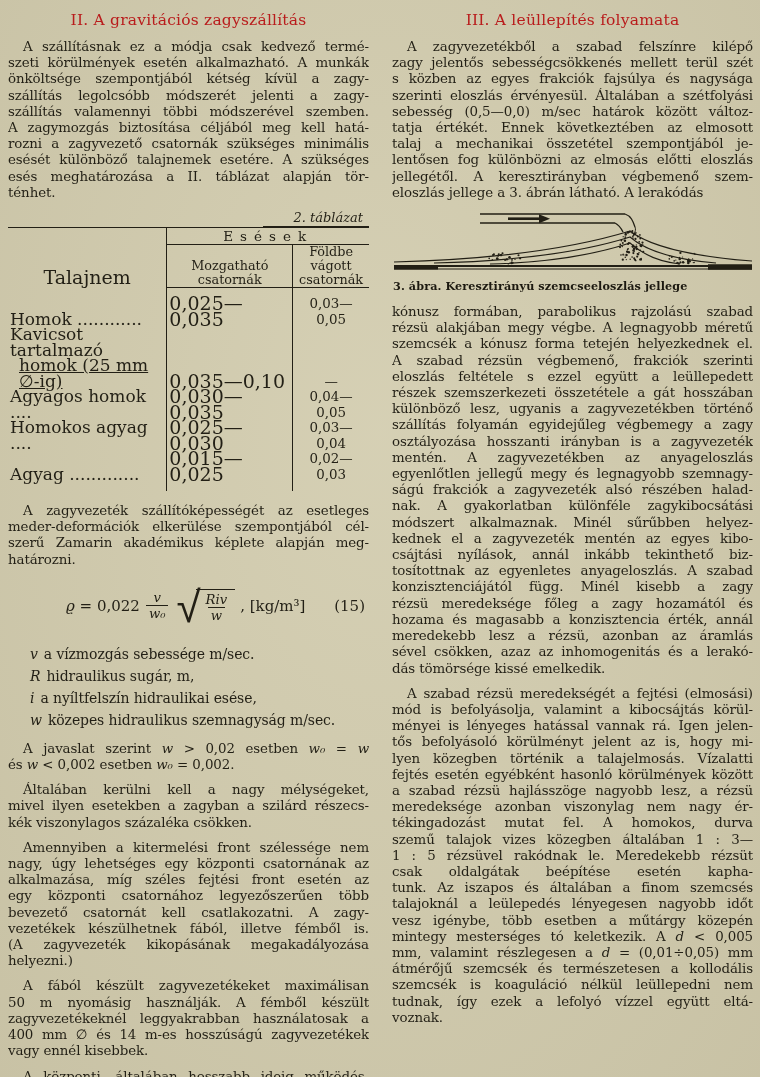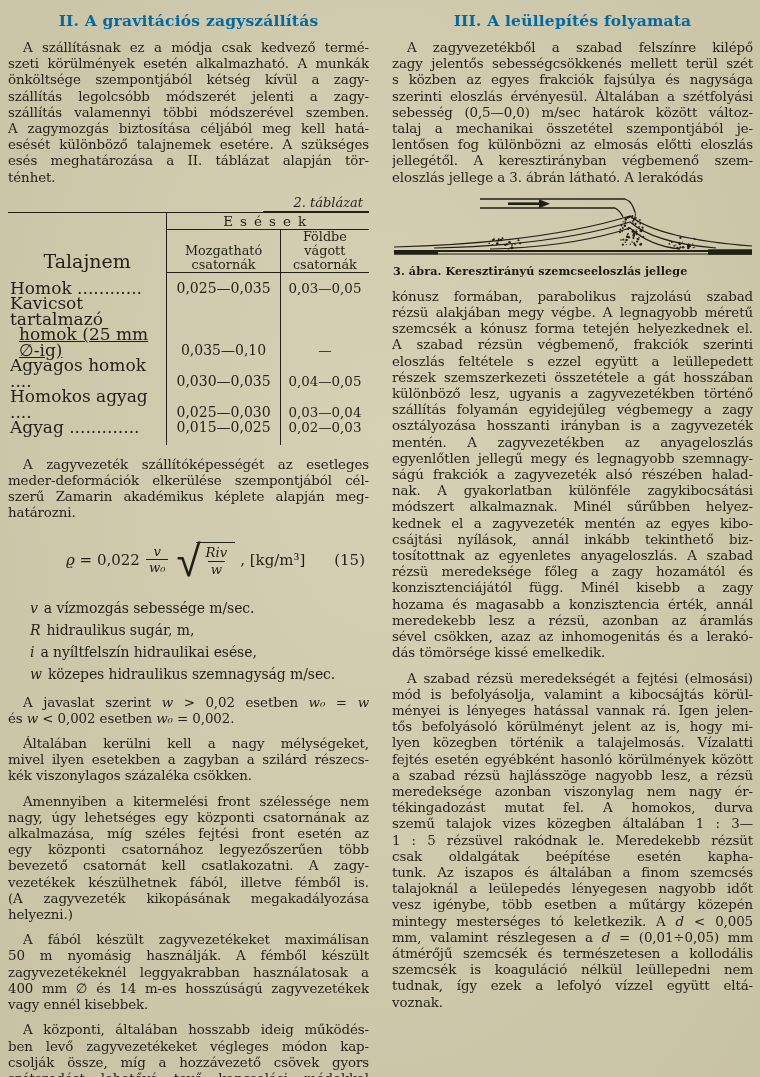--- a/index.html
+++ b/index.html
@@ -6,22 +6,22 @@
   body{
     width:760px;height:1077px;overflow:hidden;
     background:#d3cdb0;
     background-image:radial-gradient(ellipse at 50% 40%, rgba(255,255,250,0.06), rgba(60,50,20,0.07));
     color:#221f15;
     font-family:"DejaVu Serif","DejaVu Sans",serif;
   }
   .page{display:flex;padding:8px 7px 0 8px;gap:23px;}
   .col{width:361px;}
   h1.sec-heading{
-    font-size:15.5px;font-weight:bold;text-align:center;
-    margin:3px 0 10px;color:#0369a1;letter-spacing:.2px;
+    font-size:15.5px;font-weight:normal;text-align:center;
+    margin:3px 0 10px;color:#b91c1c;letter-spacing:.2px;
   }
   
   .para{margin:0 0 9px;}
   .tline{
     display:block;font-size:13.4px;line-height:16.2px;letter-spacing:-.1px;
     text-align:justify;text-align-last:justify;white-space:nowrap;overflow:hidden;
   }
   .tline.last{text-align-last:left;white-space:normal;}
   .tline.indent{text-indent:15px;}
   .tline i{font-style:italic;}
@@ -29,21 +29,21 @@
   .table-label{text-align:right;font-style:italic;font-size:13px;margin:2px 0 0;}
   .table-label span{display:inline-block;padding:0 6px 1px 30px;border-bottom:1.2px solid #221f15;}
   table.slope-table{width:100%;border-collapse:collapse;border-top:1.4px solid #221f15;margin:0 0 12px;}
   table.slope-table th,table.slope-table td{font-weight:normal;padding:0 2px;vertical-align:bottom;}
   th.col1{border-right:1.1px solid #221f15;text-align:center;font-size:19px;width:44%;}
   th.group{letter-spacing:7px;text-align:center;font-size:13.5px;border-bottom:1.1px solid #221f15;padding:2px 0 1px;}
   th.sub{ text-align:center;font-size:12.8px;line-height:14px;padding:3px 2px 4px;}
   th.sub.mid{border-right:1.1px solid #221f15;}
   tr.hdr-bottom th{border-bottom:1.4px solid #221f15;}
   td.name{font-size:17px;line-height:15.5px;border-right:1.3px solid #221f15;padding-left:1px;}
-  td.val{border-right:1.1px solid #221f15;text-align:center;font-size:14px;line-height:15.5px;}
+  td.val{border-right:1.1px solid #221f15;font-size:19px;line-height:15.5px;}
   td.val2{text-align:center;font-size:13.4px;line-height:15.5px;}
   tr.first-body td{padding-top:8px;}
   tr.last-body td{padding-bottom:9px;}
   .nline{display:block;}
   .nline.justify{text-align:justify;text-align-last:justify;}
   .nline.indent2{padding-left:9px;text-decoration:underline;}
   
   .formula{display:flex;align-items:center;margin:13px 0 12px;padding-left:56px;font-size:15px;}
   .formula i{font-style:italic;}
   .f-piece{margin:16px 2px;}
@@ -72,20 +72,21 @@
   <section class="col">
     <h1 class="sec-heading">II. A gravitációs zagyszállítás</h1>
     <div id="left-blocks">
         <p class="para">
           <span class="tline indent">A szállításnak ez a módja csak kedvező termé-</span>
           <span class="tline">szeti körülmények esetén alkalmazható. A munkák</span>
           <span class="tline">önköltsége szempontjából kétség kívül a zagy-</span>
           <span class="tline">szállítás legolcsóbb módszerét jelenti a zagy-</span>
           <span class="tline">szállítás valamennyi többi módszerével szemben.</span>
           <span class="tline">A zagymozgás biztosítása céljából meg kell hatá-</span>
+          <span class="tline">rozni a zagyvezető csatornák szükséges minimális</span>
           <span class="tline">esését különböző talajnemek esetére. A szükséges</span>
           <span class="tline">esés meghatározása a II. táblázat alapján tör-</span>
           <span class="tline last">ténhet.</span>
         </p>
         <div class="table-label"><span>2. táblázat</span></div>
         <table class="slope-table">
           <thead>
             <tr>
               <th class="col1" rowspan="2">Talajnem</th>
               <th class="group" colspan="2">Esések</th>
@@ -206,20 +207,21 @@
   </section>
   <section class="col">
     <h1 class="sec-heading">III. A leüllepítés folyamata</h1>
     <div id="right-blocks">
         <p class="para">
           <span class="tline indent">A zagyvezetékből a szabad felszínre kilépő</span>
           <span class="tline">zagy jelentős sebességcsökkenés mellett terül szét</span>
           <span class="tline">s közben az egyes frakciók fajsúlya és nagysága</span>
           <span class="tline">szerinti eloszlás érvényesül. Általában a szétfolyási</span>
           <span class="tline">sebesség (0,5—0,0) m/sec határok között változ-</span>
+          <span class="tline">tatja értékét. Ennek következtében az elmosott</span>
           <span class="tline">talaj a mechanikai összetétel szempontjából je-</span>
           <span class="tline">lentősen fog különbözni az elmosás előtti eloszlás</span>
           <span class="tline">jellegétől. A keresztirányban végbemenő szem-</span>
           <span class="tline last">eloszlás jellege a 3. ábrán látható. A lerakódás</span>
         </p>
   <div class="figure">
     <svg viewBox="0 0 362 64" width="362" height="64">
       <g stroke="#221f15" fill="none" stroke-width="1.3">
         <path d="M88,4 H233"></path>
         <path d="M88,13 H223"></path>
@@ -378,22 +380,22 @@
           <span class="tline">szállítás folyamán egyidejűleg végbemegy a zagy</span>
           <span class="tline">osztályozása hosszanti irányban is a zagyvezeték</span>
           <span class="tline">mentén. A zagyvezetékben az anyageloszlás</span>
           <span class="tline">egyenlőtlen jellegű megy és legnagyobb szemnagy-</span>
           <span class="tline">ságú frakciók a zagyvezeték alsó részében halad-</span>
           <span class="tline">nak. A gyakorlatban különféle zagykibocsátási</span>
           <span class="tline">módszert alkalmaznak. Minél sűrűbben helyez-</span>
           <span class="tline">kednek el a zagyvezeték mentén az egyes kibo-</span>
           <span class="tline">csájtási nyílások, annál inkább tekinthető biz-</span>
           <span class="tline">tosítottnak az egyenletes anyageloszlás. A szabad</span>
+          <span class="tline">konzisztenciájától függ. Minél kisebb a zagy</span>
           <span class="tline">rézsü meredeksége főleg a zagy hozamától és</span>
-          <span class="tline">konzisztenciájától függ. Minél kisebb a zagy</span>
           <span class="tline">hozama és magasabb a konzisztencia érték, annál</span>
           <span class="tline">meredekebb lesz a rézsü, azonban az áramlás</span>
           <span class="tline">sével csökken, azaz az inhomogenitás és a lerakó-</span>
           <span class="tline last">dás tömörsége kissé emelkedik.</span>
         </p>
         <p class="para">
           <span class="tline indent">A szabad rézsü meredekségét a fejtési (elmosási)</span>
           <span class="tline">mód is befolyásolja, valamint a kibocsájtás körül-</span>
           <span class="tline">ményei is lényeges hatással vannak rá. Igen jelen-</span>
           <span class="tline">tős befolyásoló körülményt jelent az is, hogy mi-</span>

